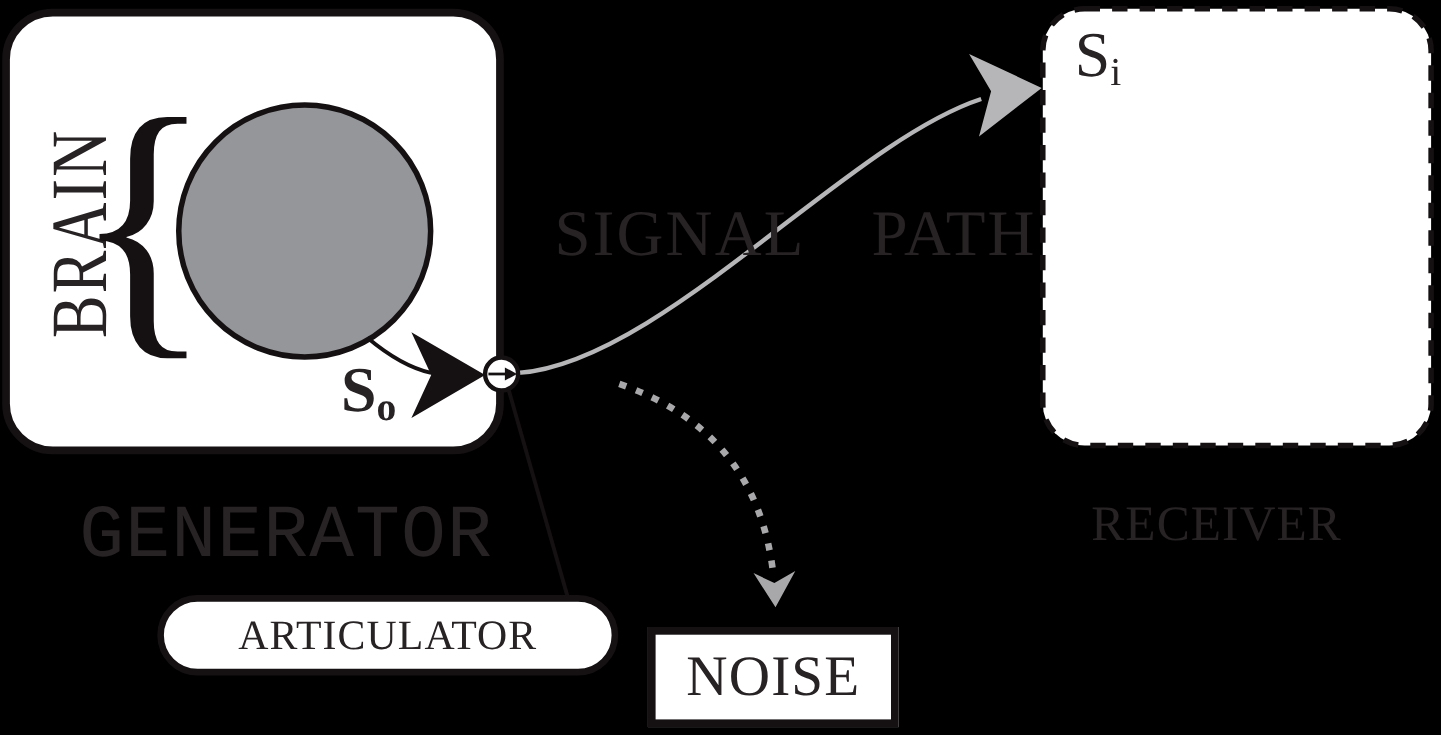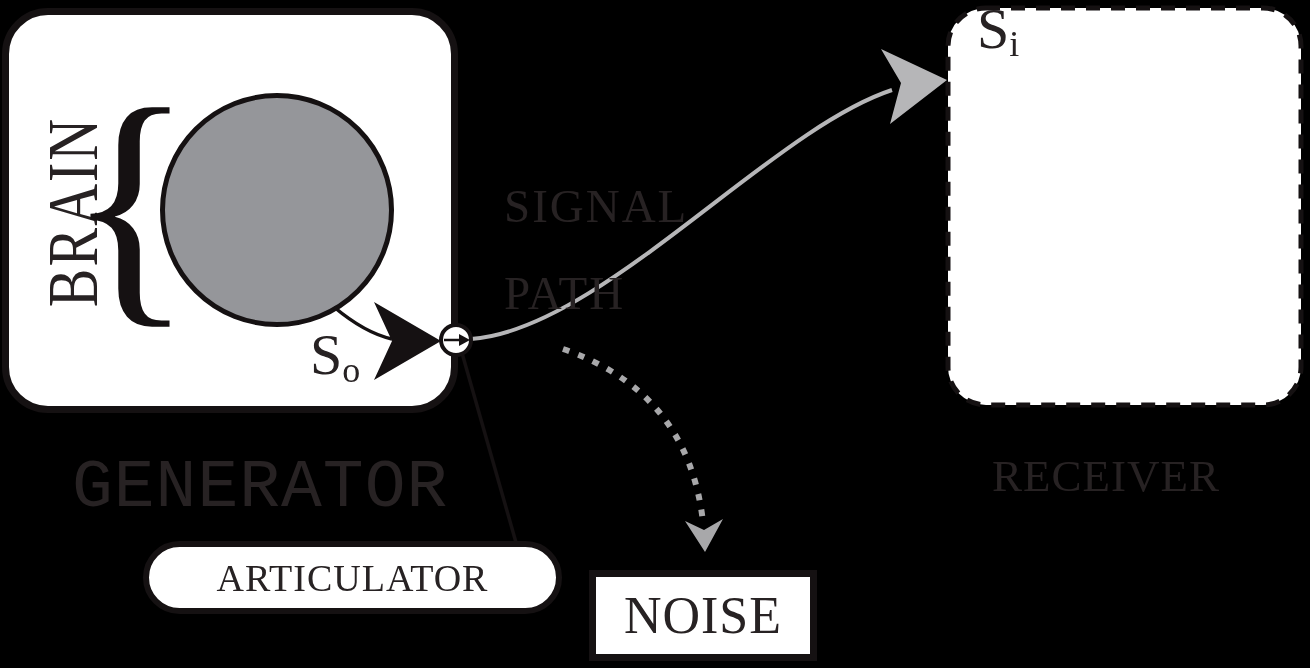--- a/index.html
+++ b/index.html
@@ -42,34 +42,34 @@
   .blk-line{stroke:var(--line-black);stroke-width:3.5;}
   .blk-fill{fill:var(--line-black);stroke:none;}
   .node-circle{fill:var(--box-fill);stroke:var(--line-black);stroke-width:4;}
   .node-arrow-line{stroke:var(--line-black);stroke-width:2.5;}
   .dot-curve{fill:none;stroke:var(--noise-gray);stroke-width:6;stroke-dasharray:6.5 9.5;}
   .noise-fill{fill:var(--noise-gray);stroke:none;}
   
   .label{position:absolute;color:var(--text-dark);z-index:3;white-space:nowrap;line-height:1;}
   .lbl-generator{left:72px;top:454px;font-size:68px;letter-spacing:1px;font-family:Liberation Mono, monospace;}
   .lbl-receiver{left:992px;top:454px;font-size:45px;letter-spacing:1px;}
-  .lbl-sigpath{left:504px;top:183px;font-size:47px;letter-spacing:2px;display:flex;gap:40px;flex-direction:column;}
+  .lbl-sigpath{left:504px;top:183px;font-size:59px;letter-spacing:2px;display:flex;gap:60px;}
   .lbl-brain{
     left:73px;top:212px;font-size:58px;letter-spacing:2px;
     transform:translate(-50%,-50%) rotate(-90deg) scale(1,1.25);
     color:var(--text-dark);
   }
   .brace{
     left:130px;top:207px;font-size:265px;color:var(--line-black);
     transform:translate(-50%,-52%);line-height:1;
   }
   .sig-label{font-size:58px;}
   .sig-label sub{font-size:36px;line-height:0;vertical-align:-0.22em;}
-  .lbl-so{left:310px;top:326px;}
-  .lbl-si{left:977px;top:0;}
+  .lbl-so{left:310px;top:326px;font-weight:bold;}
+  .lbl-si{left:977px;top:21px;}
 </style>
 </head>
 <body>
 
 <div class="canvas">
 
   <div class="gen-box"></div>
 
   <div class="brain-circle"></div>
 

